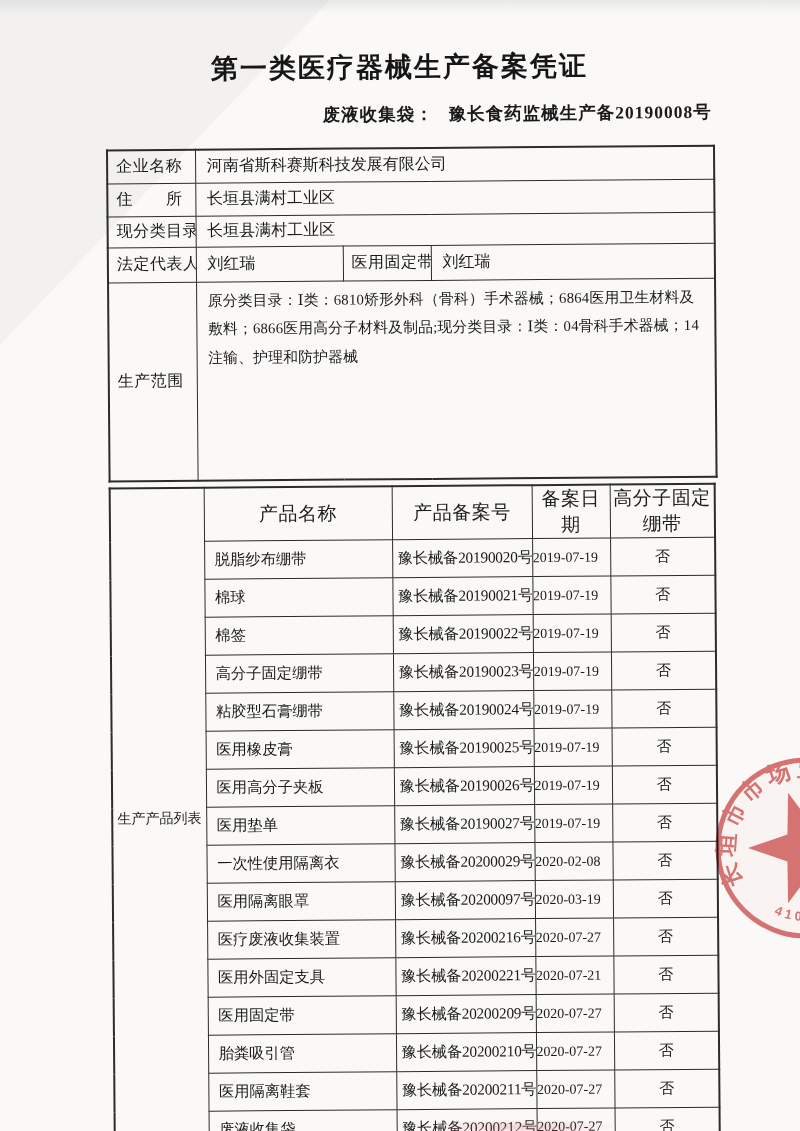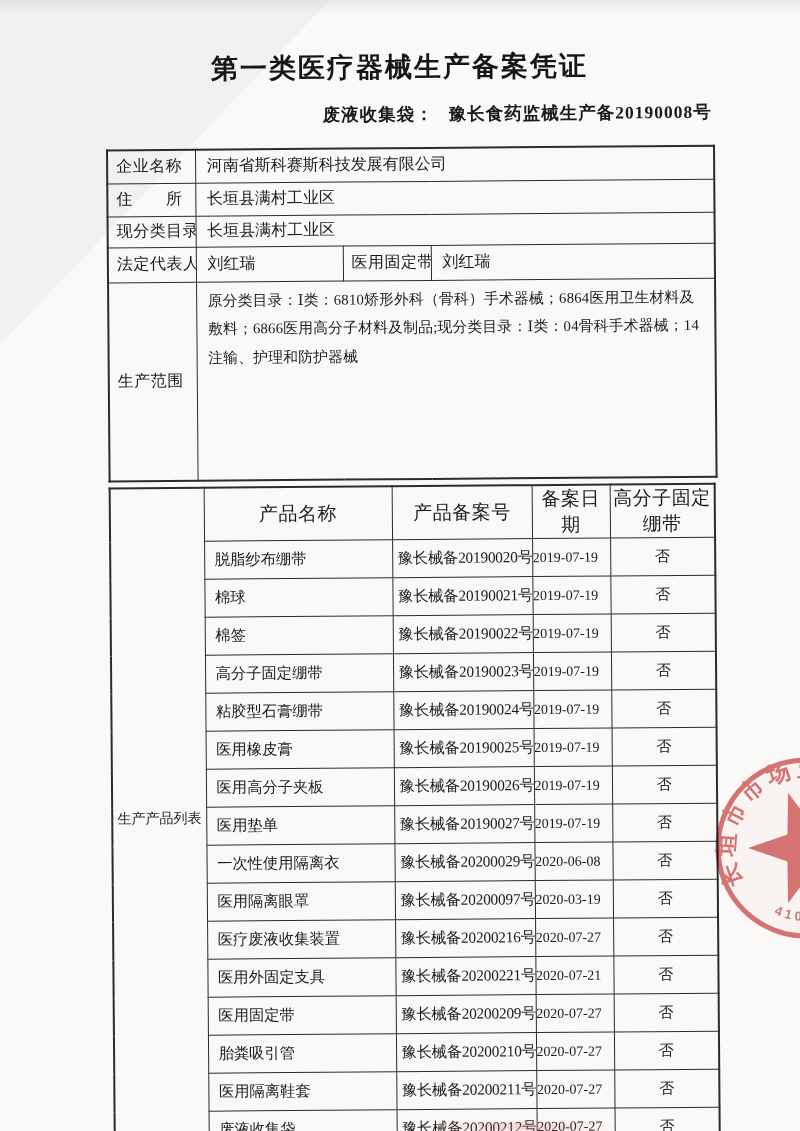--- a/index.html
+++ b/index.html
@@ -167,21 +167,21 @@
   <tr class="prow">
     <td class="c-name">医用垫单</td>
     <td class="c-filing">豫长械备20190027号</td>
     <td class="c-date">2019-07-19</td>
     <td class="c-trust">否</td>
   </tr>
 
   <tr class="prow">
     <td class="c-name">一次性使用隔离衣</td>
     <td class="c-filing">豫长械备20200029号</td>
-    <td class="c-date">2020-06-08</td>
+    <td class="c-date">2020-02-08</td>
     <td class="c-trust">否</td>
   </tr>
 
   <tr class="prow">
     <td class="c-name">医用隔离眼罩</td>
     <td class="c-filing">豫长械备20200097号</td>
     <td class="c-date">2020-03-19</td>
     <td class="c-trust">否</td>
   </tr>
 

